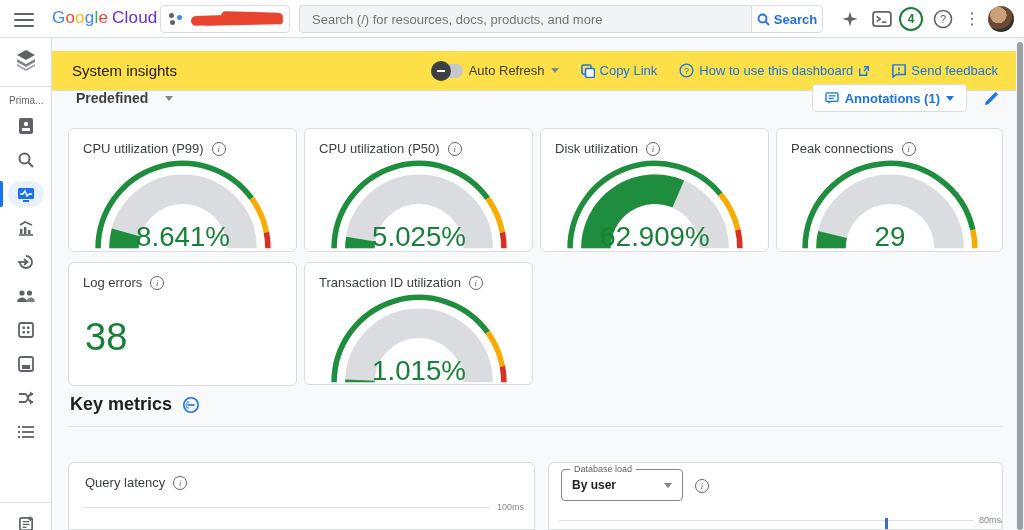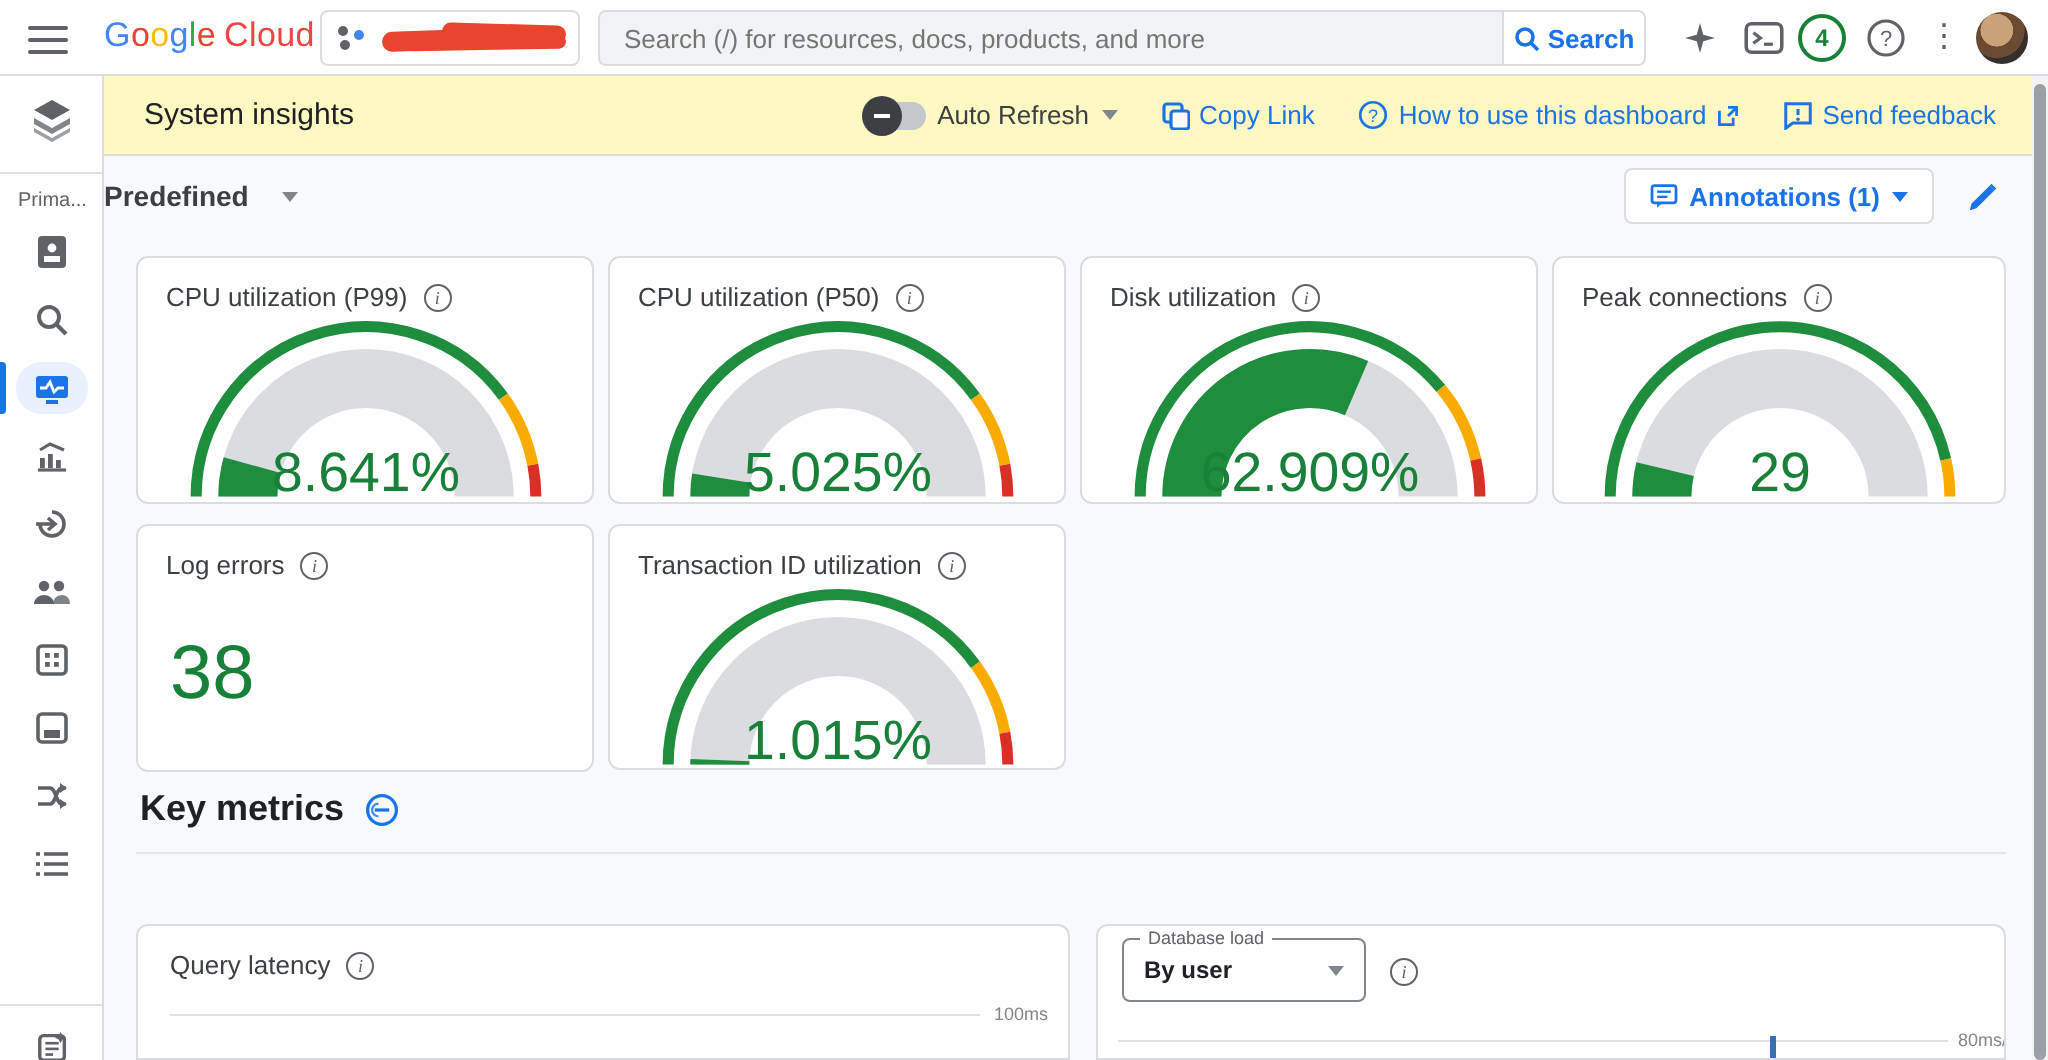--- a/index.html
+++ b/index.html
@@ -4,21 +4,21 @@
 <style>
   * { margin:0; padding:0; box-sizing:border-box; }
   html,body { width:1024px; height:530px; overflow:hidden; }
   body { font-family:"Liberation Sans", sans-serif; background:#f8f9fa; position:relative; color:#3c4043; }
 
   
   .topbar { position:absolute; left:0; top:0; width:1024px; height:38px; background:#fff; border-bottom:1px solid #dadce0; z-index:5; }
   .hamburger { position:absolute; left:14px; top:9px; width:20px; height:20px; cursor:pointer; }
   .hamburger span { display:block; height:2px; background:#5f6368; margin:4px 0; border-radius:1px; }
   .logo { position:absolute; left:52px; top:8px; font-size:17px; letter-spacing:.2px; }
-  .logo .cloud { color:#ef4444; margin-left:4px; }
+  .logo .cloud { color:#6d28d9; margin-left:4px; }
   .projsel { position:absolute; left:160px; top:5px; width:130px; height:28px; border:1px solid #dadce0; border-radius:4px; background:#fff; display:flex; align-items:center; padding:0 8px; cursor:pointer; }
   .dots { position:relative; width:14px; height:14px; margin-right:8px; flex:none; }
   .dots i { position:absolute; width:5px; height:5px; border-radius:50%; background:#5f6368; }
   .dots i:nth-child(1){left:0;top:1px;}
   .dots i:nth-child(2){left:8px;top:3px;background:#4285f4;}
   .dots i:nth-child(3){left:1px;top:8px;}
   .scribble { position:relative; width:96px; height:14px; }
   .scribble b { position:absolute; background:#e8442e; border-radius:6px; }
   .scribble b:nth-child(1){left:0;top:3px;width:60px;height:10px;transform:rotate(-2deg);}
   .scribble b:nth-child(2){left:30px;top:0;width:62px;height:9px;transform:rotate(1.5deg);}
@@ -37,33 +37,33 @@
   .sidebar { position:absolute; left:0; top:38px; width:52px; height:492px; background:#fff; border-right:1px solid #dadce0; z-index:4; }
   .side-item { position:relative; width:52px; height:28px; margin:6px 0; display:flex; align-items:center; justify-content:center; cursor:pointer; color:#5f6368; }
   .side-item svg { display:block; }
   .side-item.active::before { content:""; position:absolute; left:0; top:1px; width:3px; height:26px; background:#1a73e8; border-radius:0 2px 2px 0; }
   .side-item.active .pill { position:absolute; left:8px; top:1px; width:36px; height:26px; background:#e8f0fe; border-radius:13px; }
   .side-label { width:52px; text-align:left; padding-left:9px; font-size:10px; color:#5f6368; margin:8px 0 2px; }
   .side-div { border-top:1px solid #e0e0e0; margin:6px 0; }
   .prod-icon { display:flex; align-items:center; justify-content:center; height:40px; margin-top:2px; }
 
   
-  .subhead { position:absolute; left:52px; top:38px; width:972px; height:40px; background:#fef9c3; border-bottom:1px solid #dadce0; display:flex; align-items:center; }
+  .subhead { position:absolute; left:52px; top:51px; width:972px; height:40px; background:#fde047; border-bottom:1px solid #dadce0; display:flex; align-items:center; }
   .subhead .title { font-size:15px; color:#202124; margin-left:20px; }
   .subhead .right { margin-left:auto; display:flex; align-items:center; gap:22px; padding-right:26px; }
   .toggle { width:30px; height:14px; background:#c4c7cb; border-radius:8px; position:relative; cursor:pointer; }
   .toggle .knob { position:absolute; left:-2px; top:-3px; width:20px; height:20px; background:#3c4043; border-radius:50%; display:flex; align-items:center; justify-content:center; }
   .toggle .knob::after { content:""; width:8px; height:2px; background:#fff; }
   .ar-group { display:flex; align-items:center; gap:6px; font-size:13px; color:#3c4043; }
   .caret { width:0; height:0; border-left:4px solid transparent; border-right:4px solid transparent; border-top:5px solid #80868b; display:inline-block; }
   .bluelink { display:flex; align-items:center; gap:5px; color:#1a73e8; font-size:13px; font-weight:normal; cursor:pointer; white-space:nowrap; }
 
   
   .toolrow { position:absolute; left:52px; top:78px; width:972px; height:40px; display:flex; align-items:center; }
-  .predef { display:flex; align-items:center; gap:17px; font-size:14px; font-weight:bold; color:#3c4043; cursor:pointer; }
+  .predef { display:flex; align-items:center; gap:17px; margin-left:24px; font-size:14px; font-weight:bold; color:#3c4043; cursor:pointer; }
   .toolrow .right { margin-left:auto; display:flex; align-items:center; gap:16px; padding-right:24px; }
   .annot-btn { display:flex; align-items:center; gap:6px; height:28px; padding:0 12px; background:#fff; border:1px solid #dadce0; border-radius:4px; color:#1a73e8; font-size:13px; font-weight:bold; cursor:pointer; }
   .annot-btn .caret { border-top-color:#1a73e8; }
 
   
   .card { position:absolute; background:#fff; border:1px solid #dadce0; border-radius:6px; overflow:hidden; }
   .card-title { display:flex; align-items:center; gap:8px; font-size:13px; color:#3c4043; padding:12px 14px 0 14px; }
   .info-ic { width:14px; height:14px; border:1.4px solid #5f6368; border-radius:50%; font-size:9px; color:#5f6368; display:flex; align-items:center; justify-content:center; font-family:"Liberation Serif", serif; font-style:italic; flex:none; }
   .gauge-wrap { display:flex; justify-content:center; }
   .gauge-wrap svg { width:196px; height:96px; }

